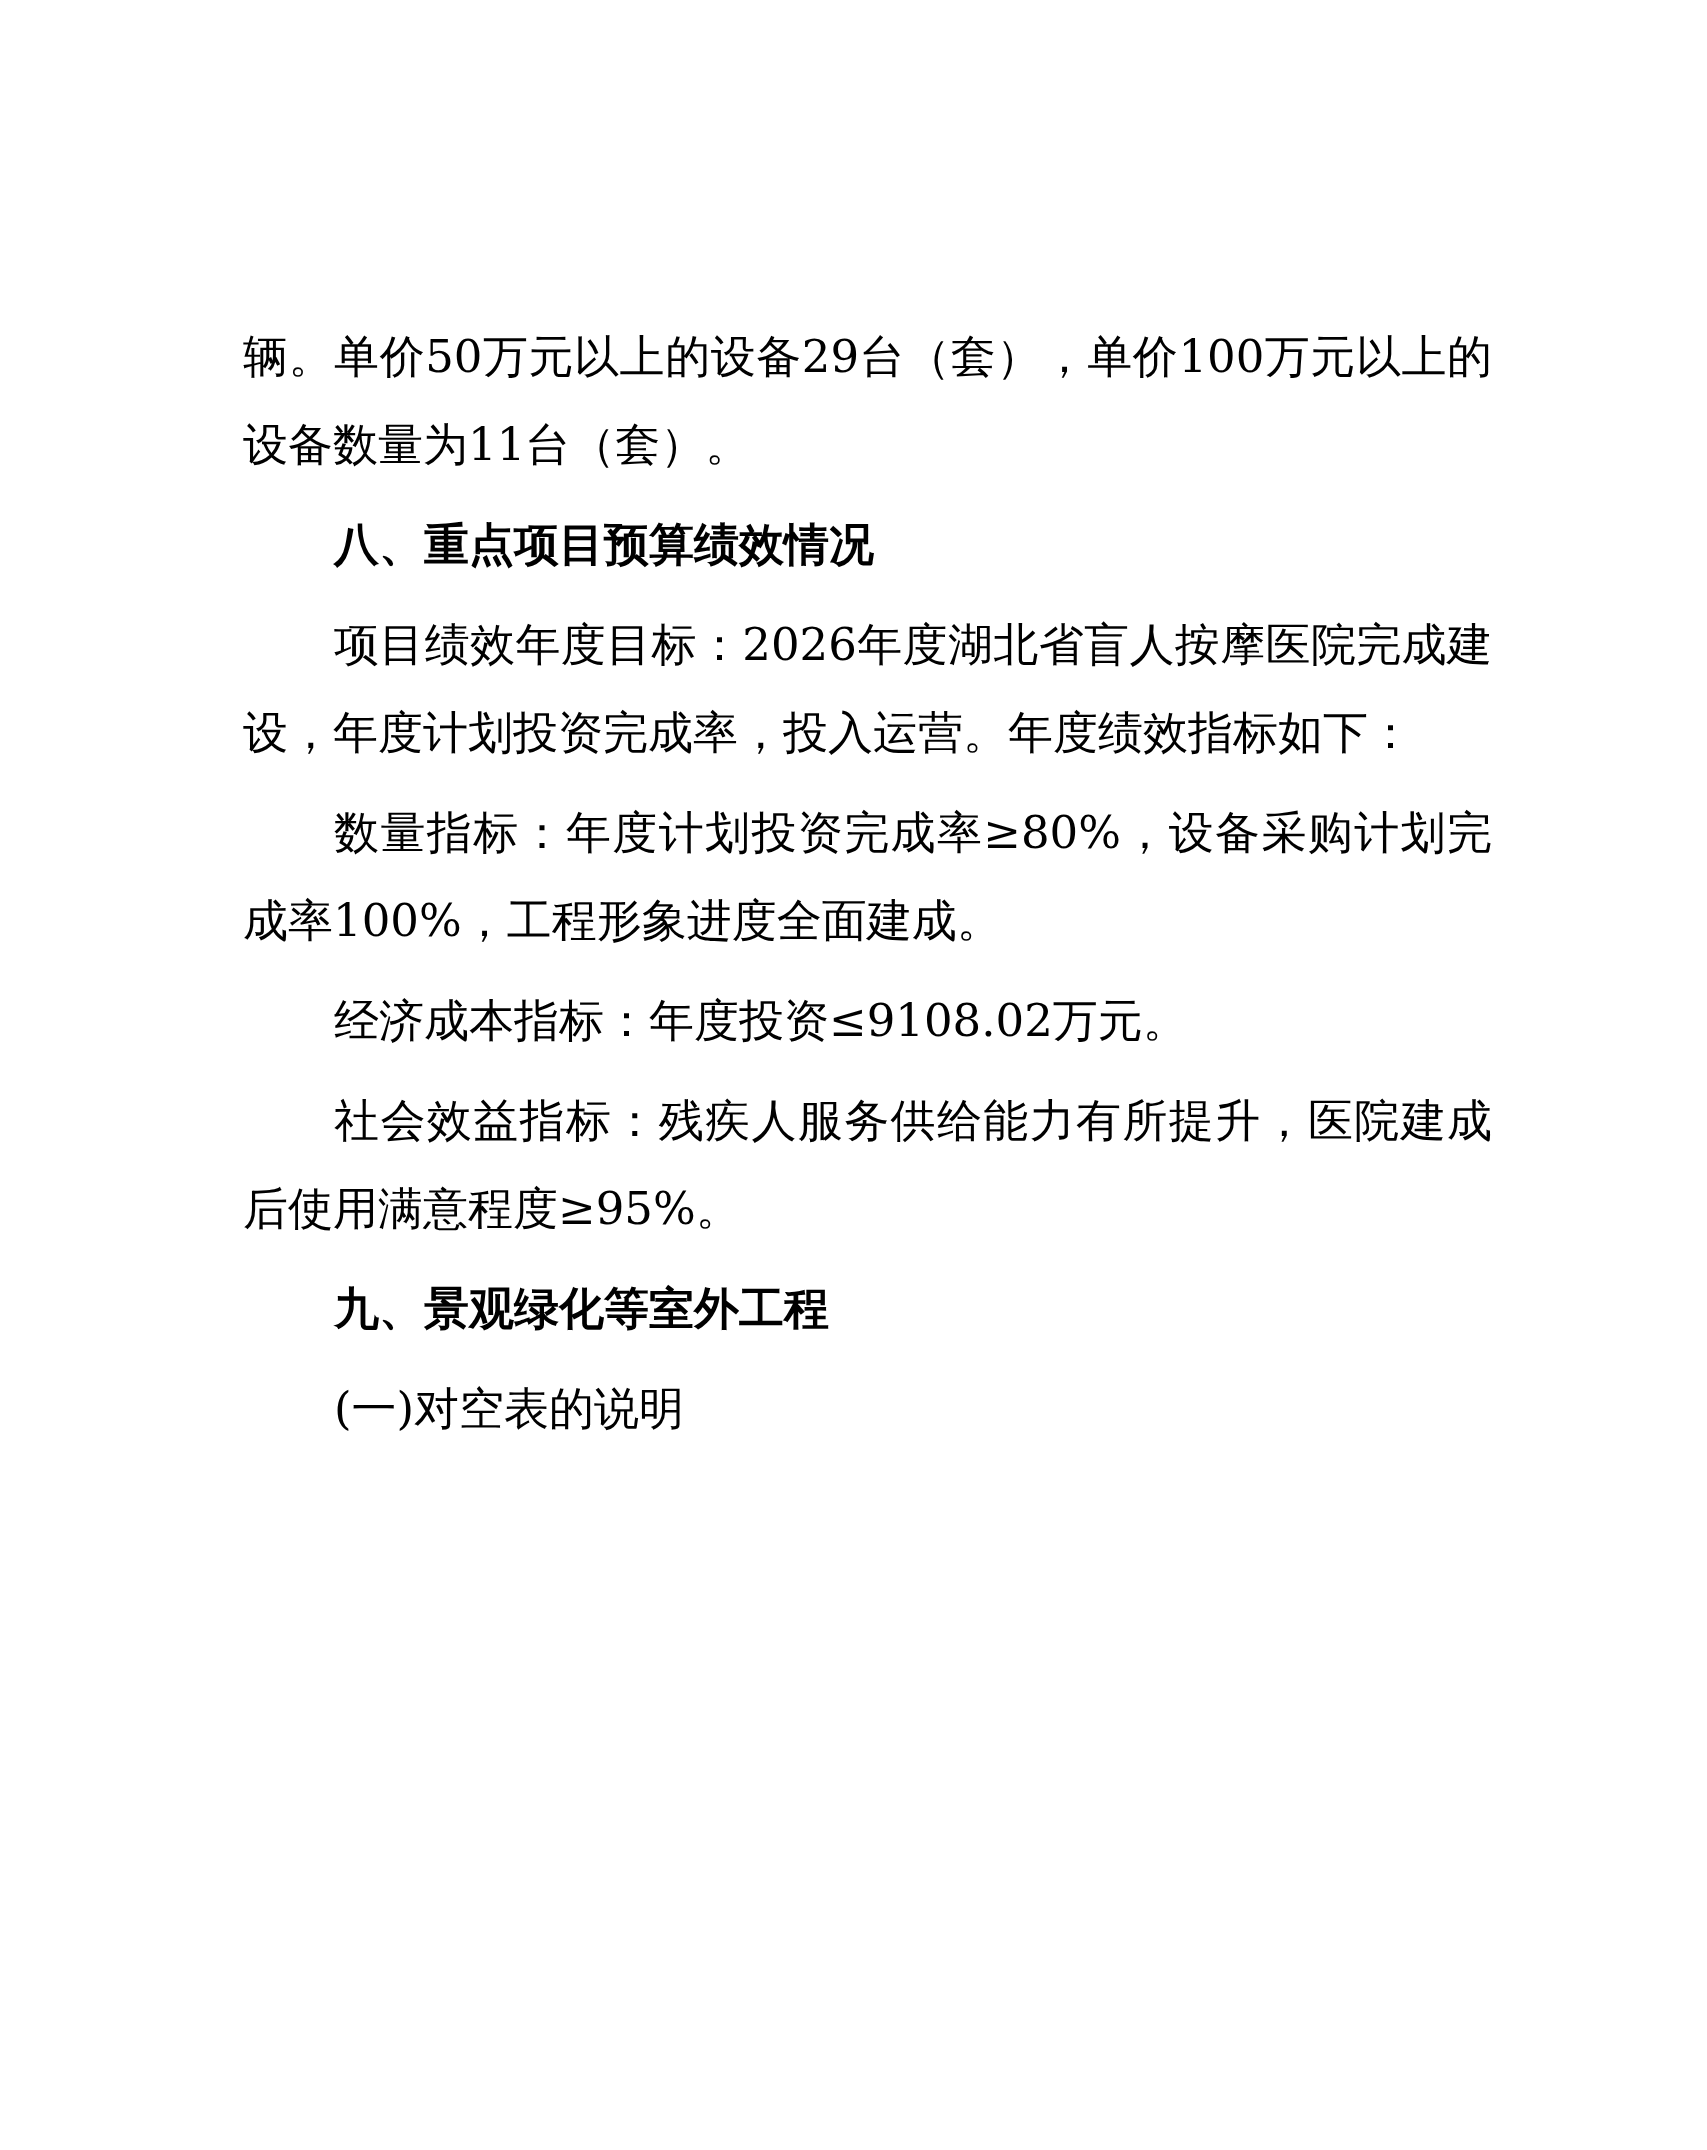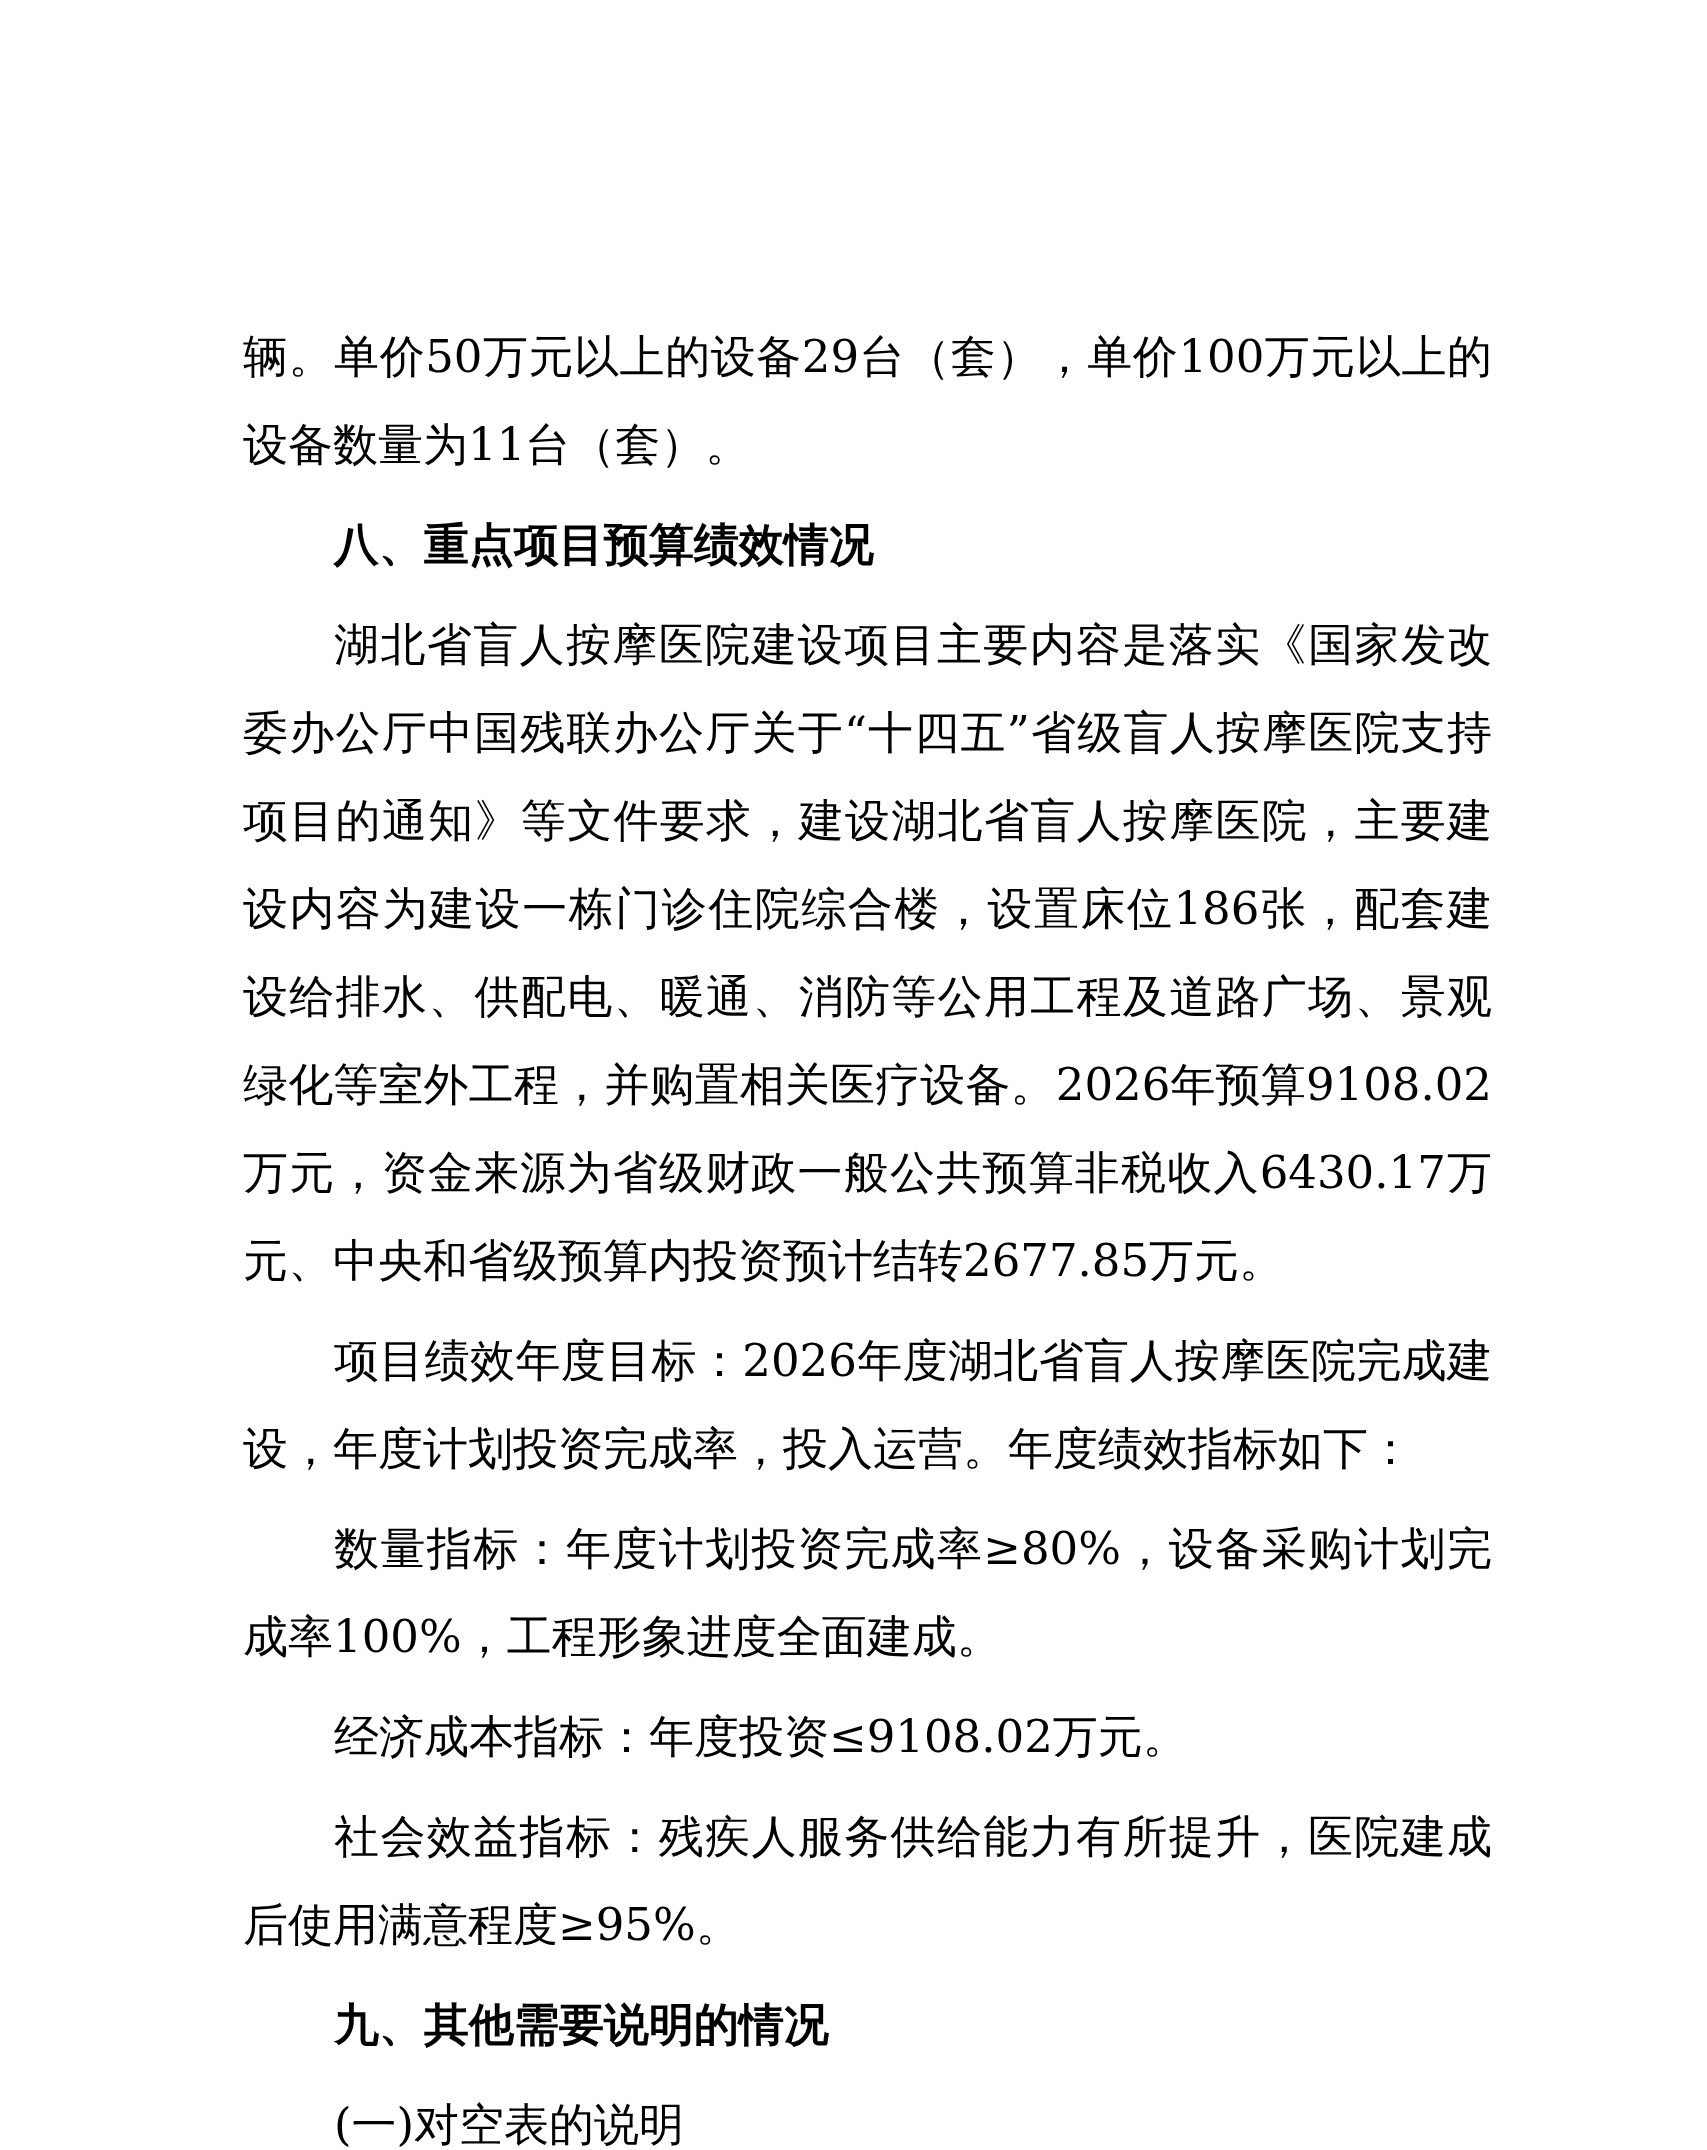--- a/index.html
+++ b/index.html
@@ -23,21 +23,20 @@
     text-indent: 91px;
   }
   .sub { text-indent: 91px; }
 </style>
 </head>
 <body>
 
 <div class="page">
   <p class="p">辆。单价50万元以上的设备29台（套），单价100万元以上的设备数量为11台（套）。</p>
   <p class="p heading">八、重点项目预算绩效情况</p>
-  <p class="p indent">湖北省盲人按摩医院建设项目主要内容是落实《国家发改委办公厅中国残联办公厅关于“十四五”省级盲人按摩医院支持项目的通知》等文件要求，建设湖北省盲人按摩医院，主要建设内容为建设一栋门诊住院综合楼，设置床位186张，配套建设给排水、供配电、暖通、消防等公用工程及道路广场、景观绿化等室外工程，并购置相关医疗设备。2026年预算9108.02万元，资金来源为省级财政一般公共预算非税收入6430.17万元、中央和省级预算内投资预计结转2677.85万元。</p>
   <p class="p indent">项目绩效年度目标：2026年度湖北省盲人按摩医院完成建设，年度计划投资完成率，投入运营。年度绩效指标如下：</p>
   <p class="p indent">数量指标：年度计划投资完成率≥80%，设备采购计划完成率100%，工程形象进度全面建成。</p>
   <p class="p indent">经济成本指标：年度投资≤9108.02万元。</p>
   <p class="p indent">社会效益指标：残疾人服务供给能力有所提升，医院建成后使用满意程度≥95%。</p>
-  <p class="p heading">九、其他需要说明的情况</p>
+  <p class="p heading">九、景观绿化等室外工程</p>
   <p class="p sub">(一)对空表的说明</p>
 </div>
 
 
 </body></html>

